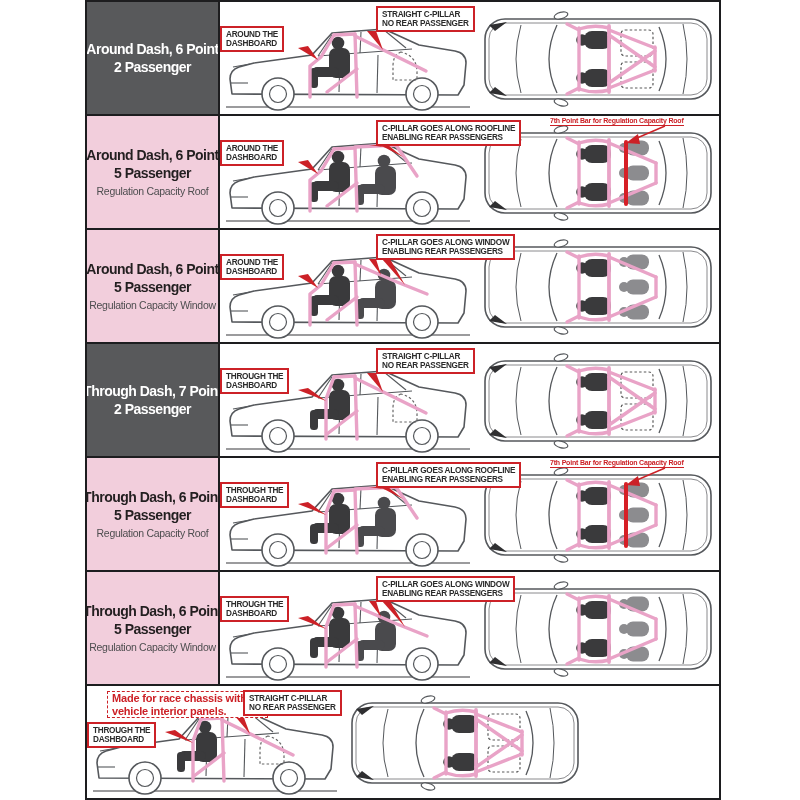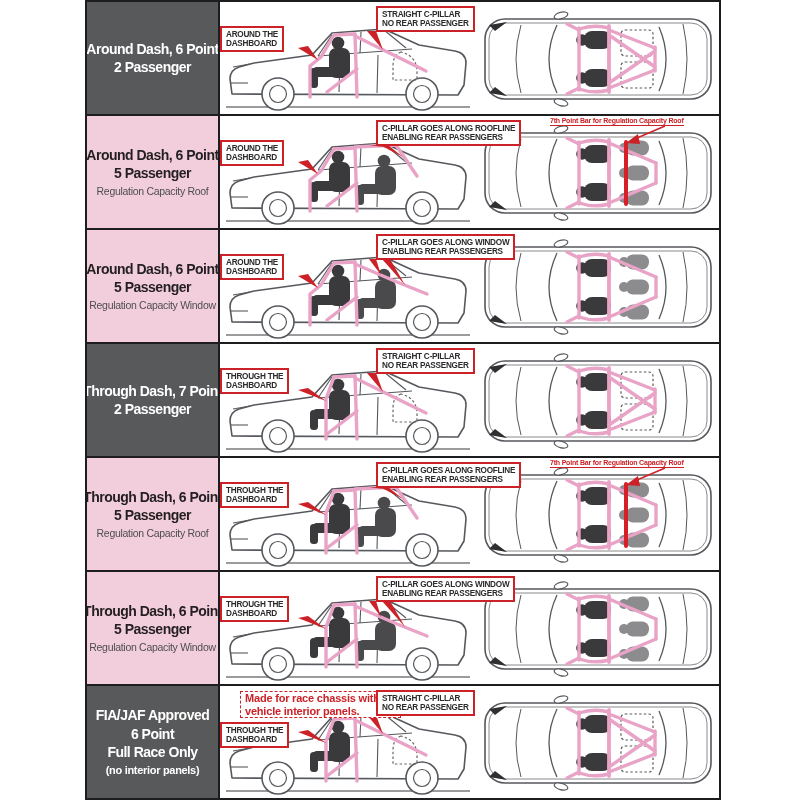--- a/index.html
+++ b/index.html
@@ -640,26 +640,20 @@
     </g>
 
   </svg>
         <div class="ann dash">THROUGH THE
 DASHBOARD</div>
         <div class="ann cpillar">C-PILLAR GOES ALONG WINDOW
 ENABLING REAR PASSENGERS</div>
       </div>
     </div>
     <div class="row">
-      <div class="row-label gray">
-        <div class="t">FIA/JAF Approved</div>
-        <div class="t">6 Point</div>
-        <div class="t">Full Race Only</div>
-        <div class="note">(no interior panels)</div>
-      </div>
       <div class="row-content">
   <svg class="side" width="255" height="110" viewBox="0 0 255 110">
     <line x1="6" y1="104" x2="250" y2="104" stroke="#7a7a7d" stroke-width="1.5"></line>
     <g>
       <path d="M12,91 L10,76 Q10,67 19,64 L34,60 L92,52 L112,30 L164,26 L199,42 L235,48
                Q246,50 246,60 L244,82 L238,92 Z" fill="#fff" stroke="#55585c" stroke-width="1.6" stroke-linejoin="round"></path>
       <g stroke="#55585c" stroke-width="1.1" fill="none">
         <path d="M112,32 L98,53"></path>
               <path d="M98,53 L192,46"></path>
         <path d="M164,27 L186,45"></path>

